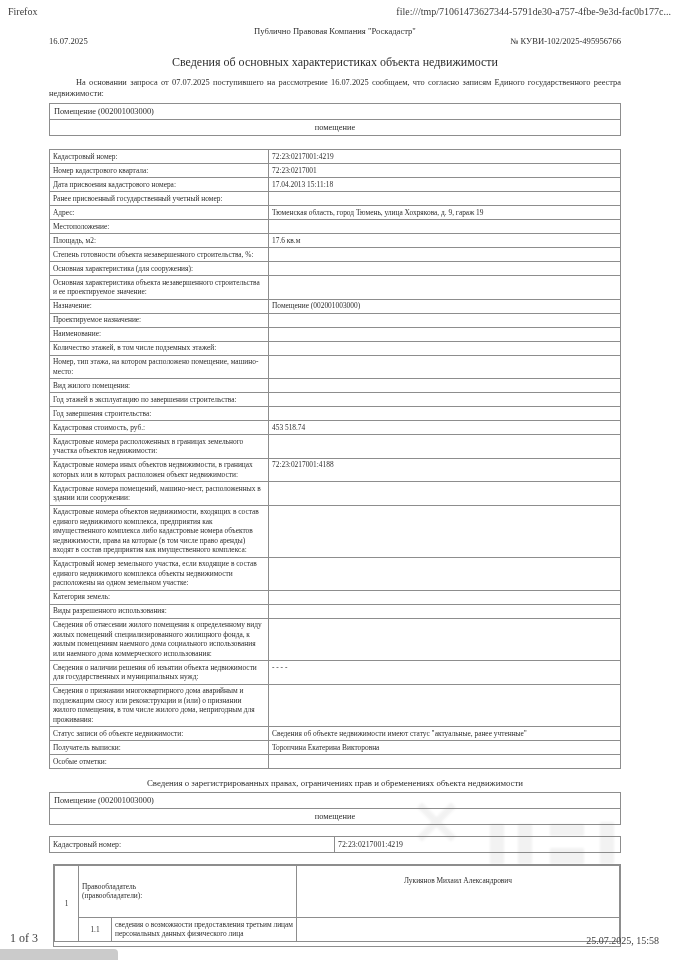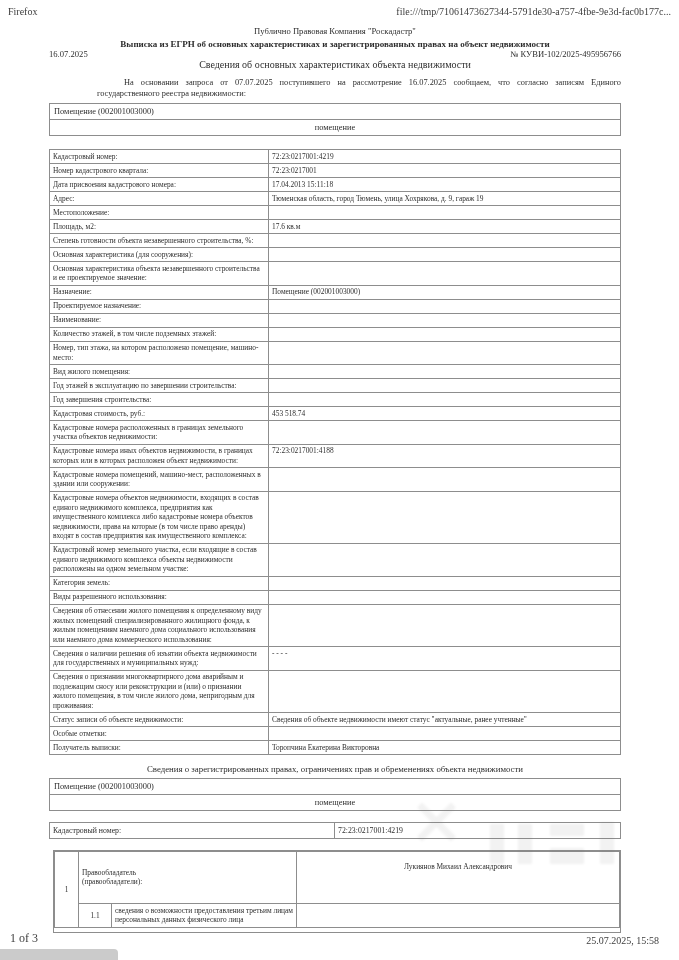--- a/index.html
+++ b/index.html
@@ -16,22 +16,22 @@
     font-size:10px; color:#3d3d3d;
   }
   .print-header .url { max-width:420px; white-space:nowrap; overflow:hidden; }
 
   
   .doc { position:absolute; left:49px; top:24px; width:572px; }
   .center { text-align:center; }
   .org-line { font-size:8.6px; margin-top:2px; }
   .doc-title { font-size:9px; font-weight:bold; margin-top:3px; }
   .meta-row { display:flex; justify-content:space-between; font-size:8.6px; }
-  .section-title { font-size:10px; }
-  .intro { font-size:8.4px; line-height:11px; margin-top:7px; text-indent:27px; text-align:justify;margin-left:48px; }
+  .section-title { font-size:12px; margin-top:9px; }
+  .intro { font-size:8.4px; line-height:11px; margin-top:7px; text-indent:27px; text-align:justify; }
 
   table { border-collapse:collapse; width:100%; table-layout:fixed; }
   td { border:1px solid #8d8d8d; vertical-align:top; font-size:7.4px; line-height:9.5px; padding:1.5px 3px 2px 3px; }
 
   .object-box { margin-top:4px; }
   .object-box td { font-size:8.4px; line-height:10px; padding:2.5px 4px; }
   .object-box .kind { text-align:center; }
 
   .kv-table { margin-top:13px; }
   .kv-table td.val { }
@@ -78,21 +78,20 @@
 <body>
 
 <div class="print-header">
   <span>Firefox</span>
   <span class="url">file:///tmp/71061473627344-5791de30-a757-4fbe-9e3d-fac0b177c...</span>
 </div>
 
 <div class="doc">
 
   <div class="center org-line">Публично Правовая Компания "Роскадастр"</div>
-  <div class="center doc-title">Выписка из ЕГРН об основных характеристиках и зарегистрированных правах на объект недвижимости</div>
 
   <div class="meta-row">
     <span>16.07.2025</span>
     <span>№ КУВИ-102/2025-495956766</span>
   </div>
 
   <div class="center section-title">Сведения об основных характеристиках объекта недвижимости</div>
 
   <div class="intro">На основании запроса от 07.07.2025 поступившего на рассмотрение 16.07.2025 сообщаем, что согласно записям Единого государственного реестра недвижимости:</div>
 
@@ -119,20 +118,24 @@
         </tr>
         <tr>
           <td>Номер кадастрового квартала:</td>
           <td class="val">72:23:0217001</td>
         </tr>
         <tr>
           <td>Дата присвоения кадастрового номера:</td>
           <td class="val">17.04.2013 15:11:18</td>
         </tr>
         <tr>
+          <td>Ранее присвоенный государственный учетный номер:</td>
+          <td class="val"></td>
+        </tr>
+        <tr>
           <td>Адрес:</td>
           <td class="val">Тюменская область, город Тюмень, улица Хохрякова, д. 9, гараж 19</td>
         </tr>
         <tr>
           <td>Местоположение:</td>
           <td class="val"></td>
         </tr>
         <tr>
           <td>Площадь, м2:</td>
           <td class="val">17.6 кв.м</td>
@@ -223,26 +226,26 @@
         </tr>
         <tr>
           <td>Сведения о признании многоквартирного дома аварийным и подлежащим сносу или реконструкции и (или) о признании жилого помещения, в том числе жилого дома, непригодным для проживания:</td>
           <td class="val"></td>
         </tr>
         <tr>
           <td>Статус записи об объекте недвижимости:</td>
           <td class="val">Сведения об объекте недвижимости имеют статус "актуальные, ранее учтенные"</td>
         </tr>
         <tr>
-          <td>Особые отметки:</td>
-          <td class="val"></td>
-        </tr>
-        <tr>
           <td>Получатель выписки:</td>
           <td class="val">Торопчина Екатерина Викторовна</td>
+        </tr>
+        <tr>
+          <td>Особые отметки:</td>
+          <td class="val"></td>
         </tr>
       </tbody>
   </table>
 
   <div class="center section2-title">Сведения о зарегистрированных правах, ограничениях прав и обременениях объекта недвижимости</div>
 
   <table class="object-box">
     <tbody>
       <tr>
         <td>Помещение (002001003000)</td>

